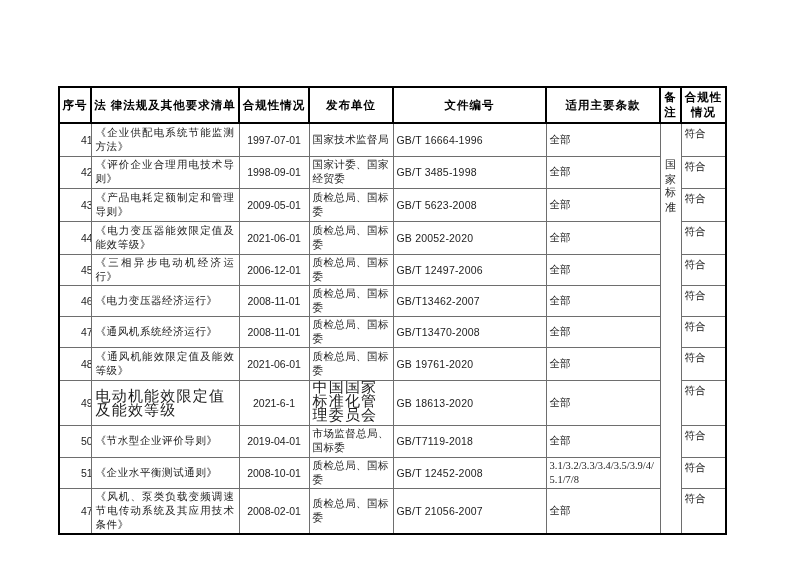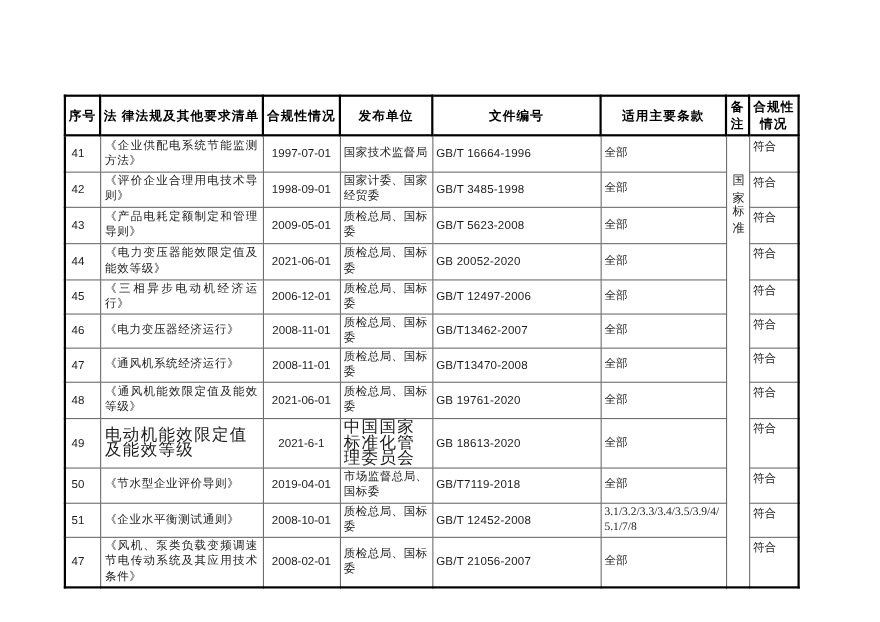--- a/index.html
+++ b/index.html
@@ -30,24 +30,24 @@
     font-family: "Liberation Serif", "DejaVu Serif", serif;
   }
   td {
     border: 1px solid #6e6e6e;
     font-size: 10.5px;
     padding: 1px 3px;
     vertical-align: middle;
     line-height: 14px;
     overflow: hidden;
   }
-  .c-no   { text-align: left; padding-left: 5px; font-family: "Liberation Sans", sans-serif; }
+  .c-no   { text-align: left; padding-left: 21px; font-family: "Liberation Sans", sans-serif; }
   .c-title{ text-align: justify; text-justify: inter-character; letter-spacing: 0.6px; padding-left: 4px; padding-right: 4px; }
   .c-date { text-align: center; font-family: "Liberation Sans", sans-serif; margin-left: 12px; }
-  .c-issuer { letter-spacing: 0.4px; }
+  .c-issuer { letter-spacing: 0.4px; font-family: Liberation Mono, monospace; }
   .c-doc  { font-family: "Liberation Sans", sans-serif; letter-spacing: 0.2px; }
   .c-clause { font-family: Liberation Serif, serif; word-break: break-all; }
   .c-comp { vertical-align: top; padding-top: 3px; }
   .c-remark { vertical-align: top; text-align: center; padding: 0; }
   .vtext {
     writing-mode: vertical-rl;
     display: inline-block;
     margin-top: 26px;
     letter-spacing: 14px;
     font-size: 11px;

